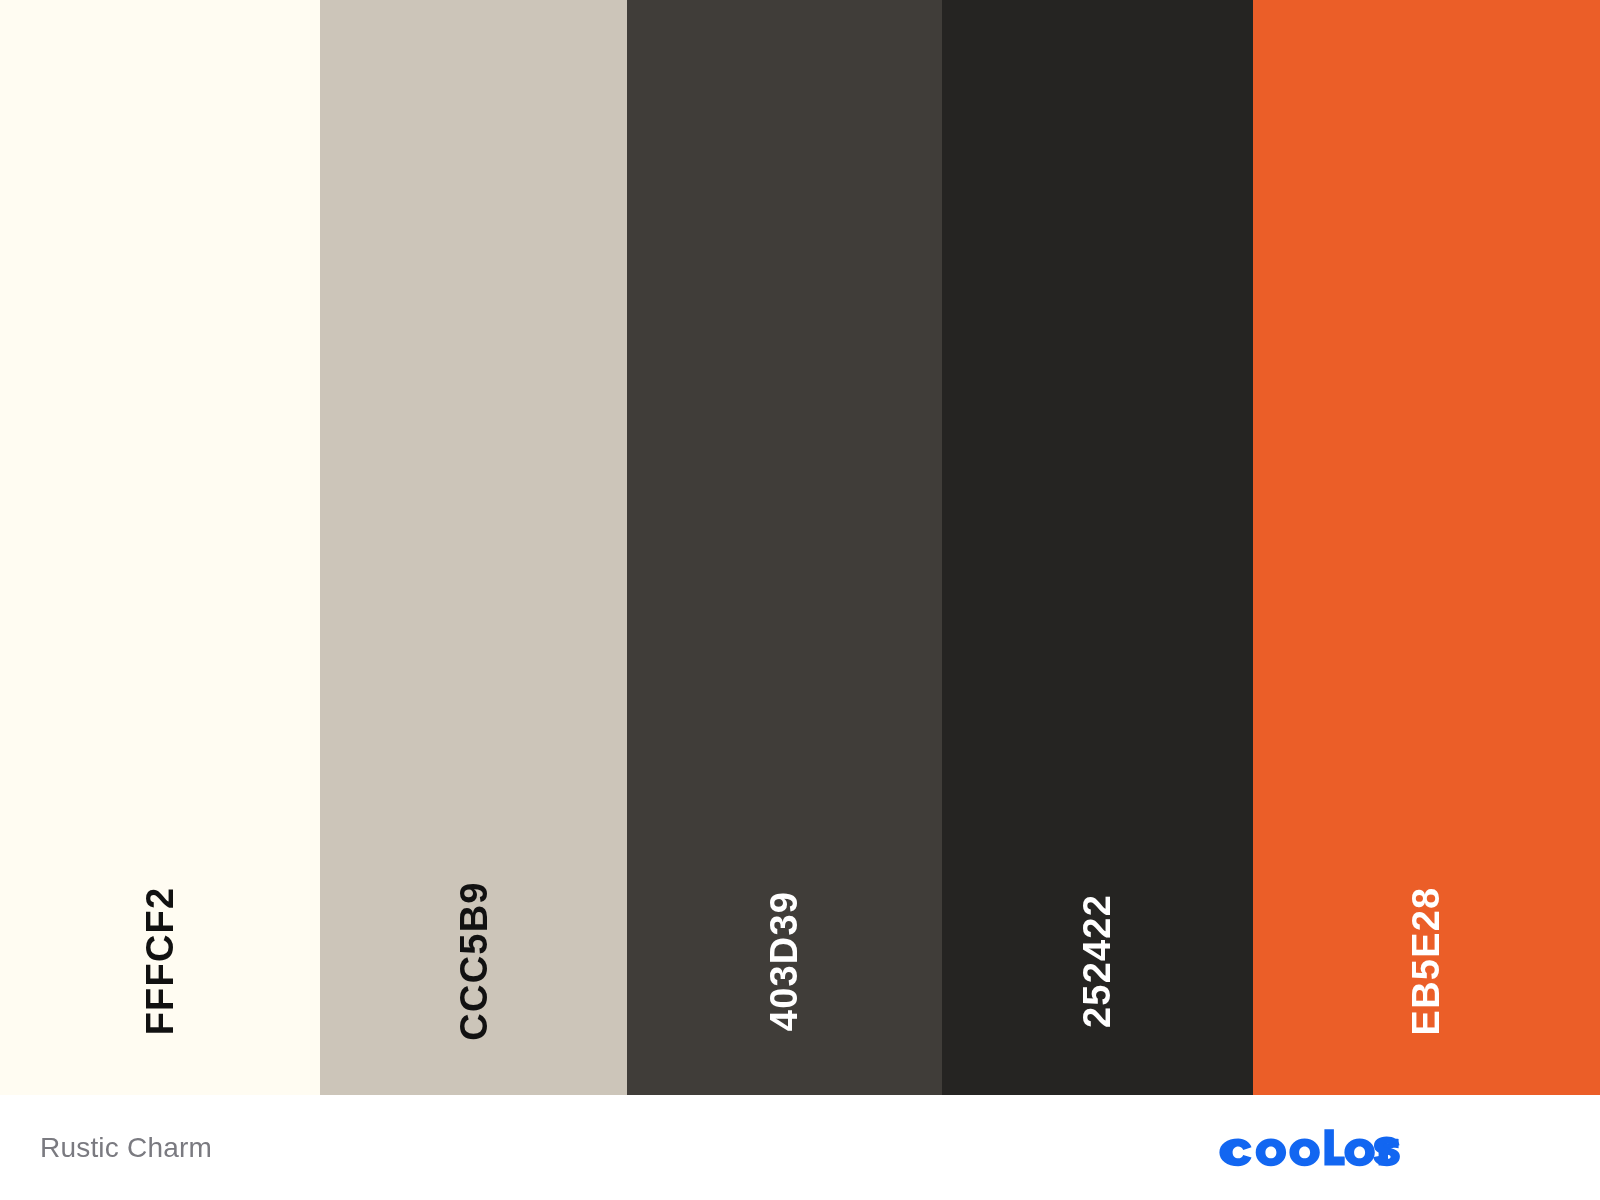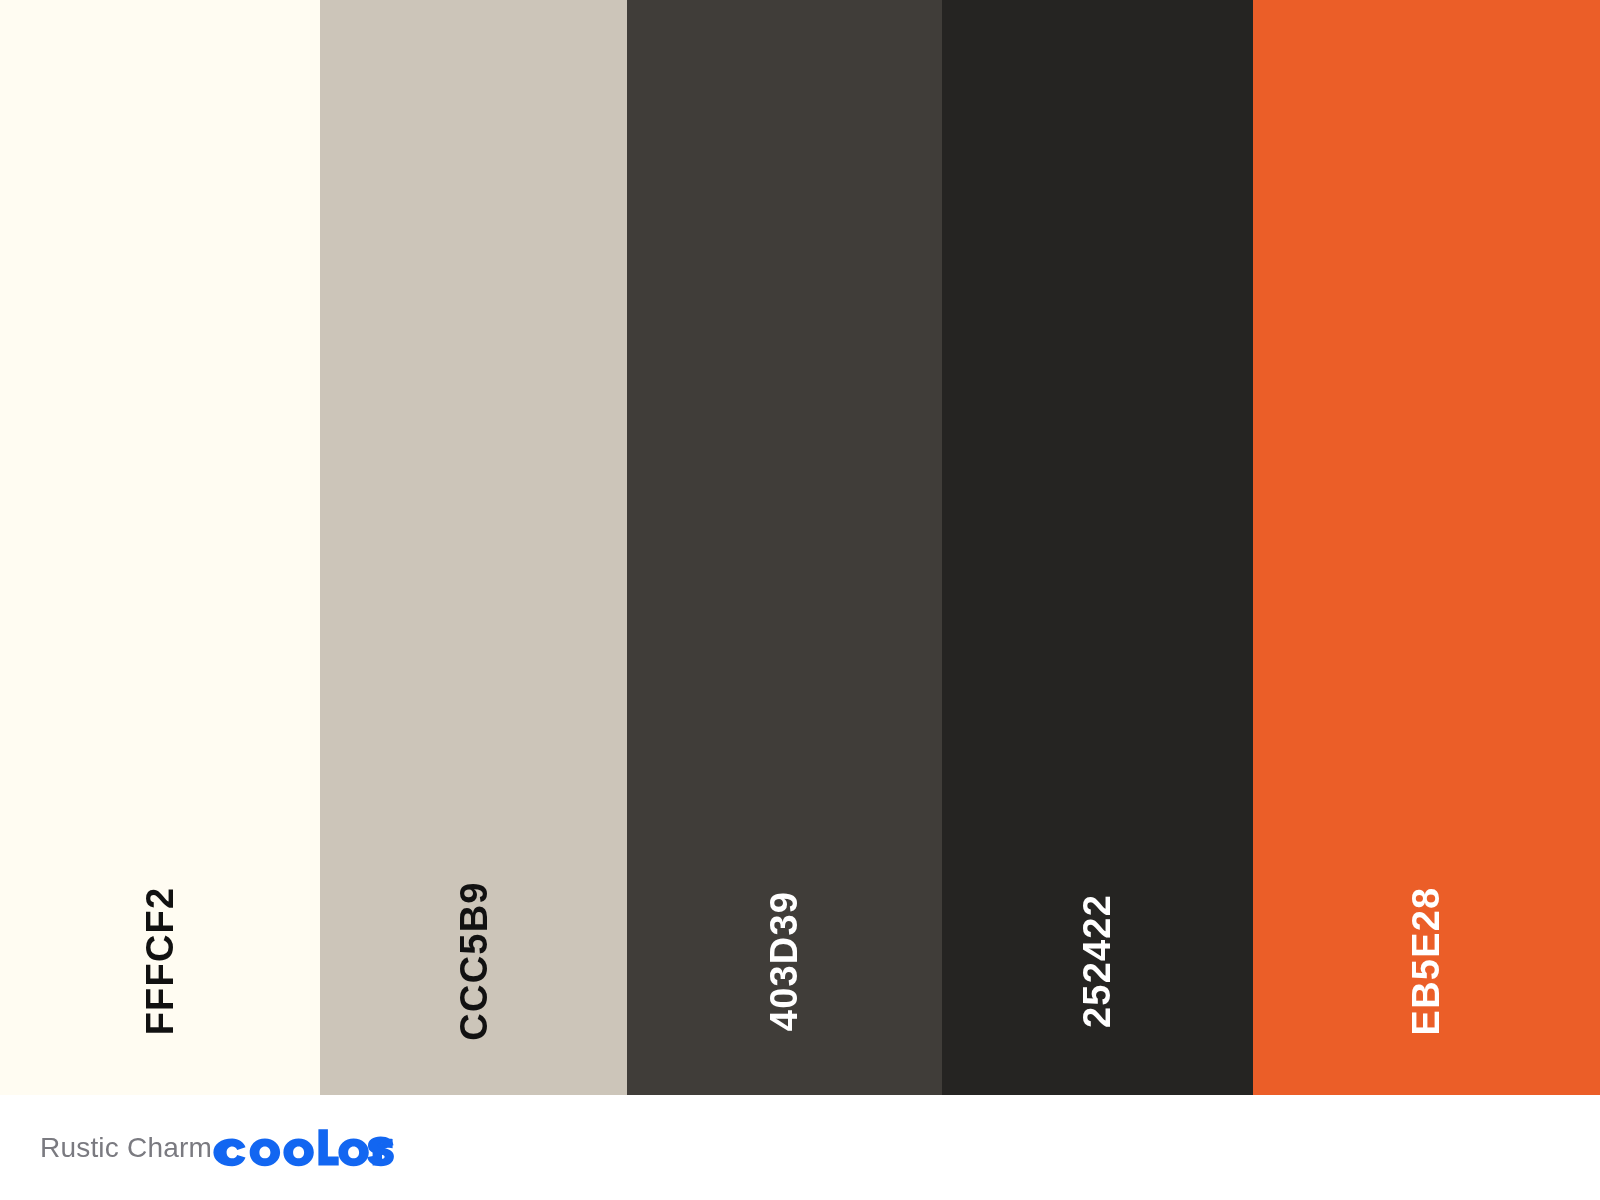--- a/index.html
+++ b/index.html
@@ -53,20 +53,21 @@
   }
 
   
   .footer {
     position: relative;
     width: 1440px;
     height: 105px;
     background: #ffffff;
     display: flex;
     align-items: center;
+    justify-content: space-between;
     padding: 0 40px;
     box-sizing: border-box;
     flex: 0 0 auto;
   }
 
   .palette-name {
     font-family: "Liberation Sans", sans-serif;
     font-size: 28px;
     font-weight: normal;
     color: #7a7a80;

